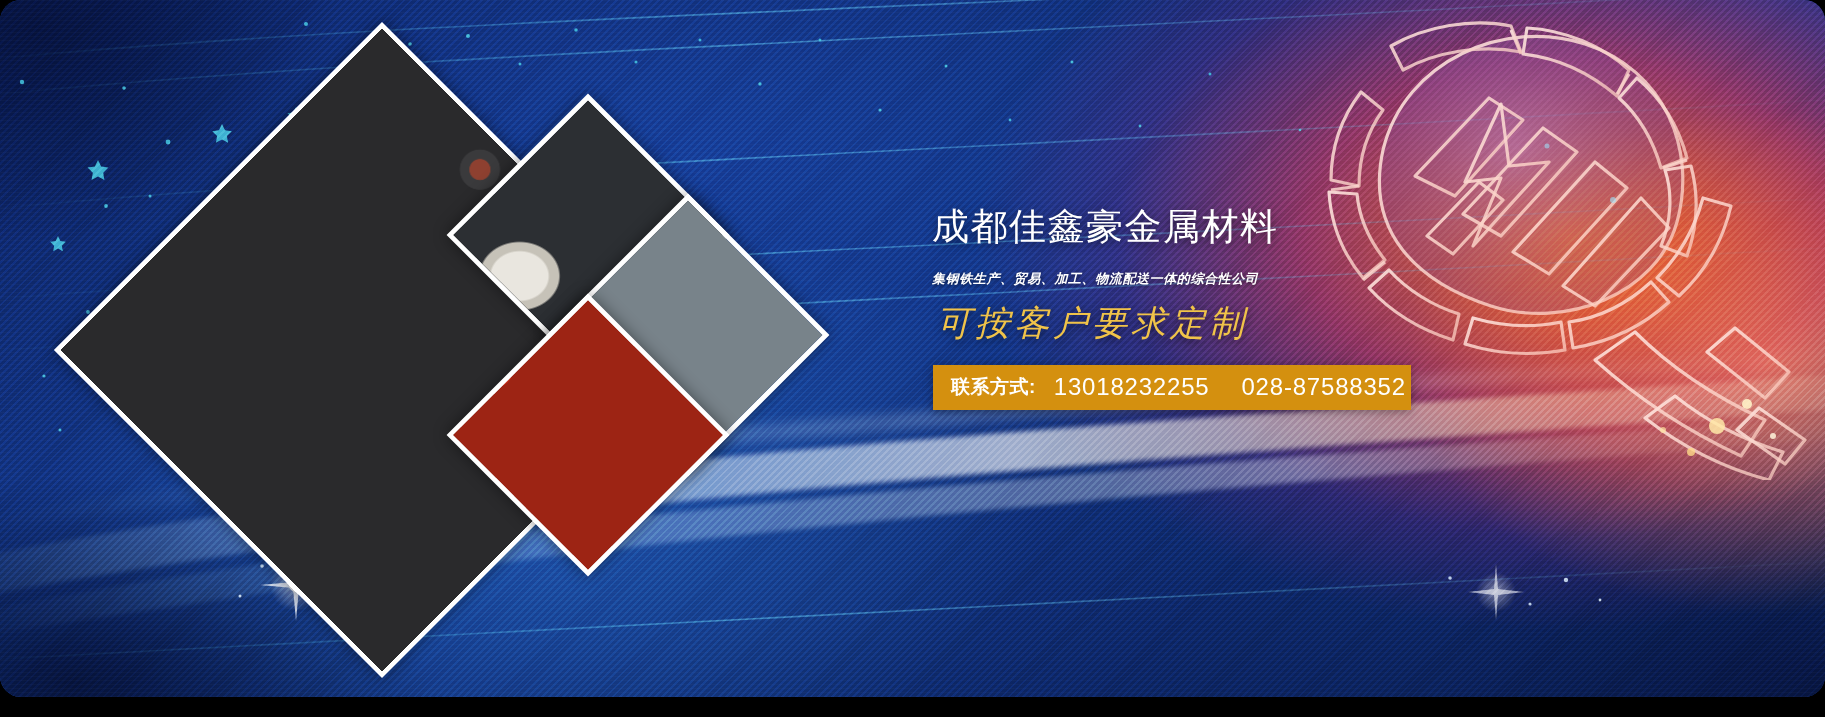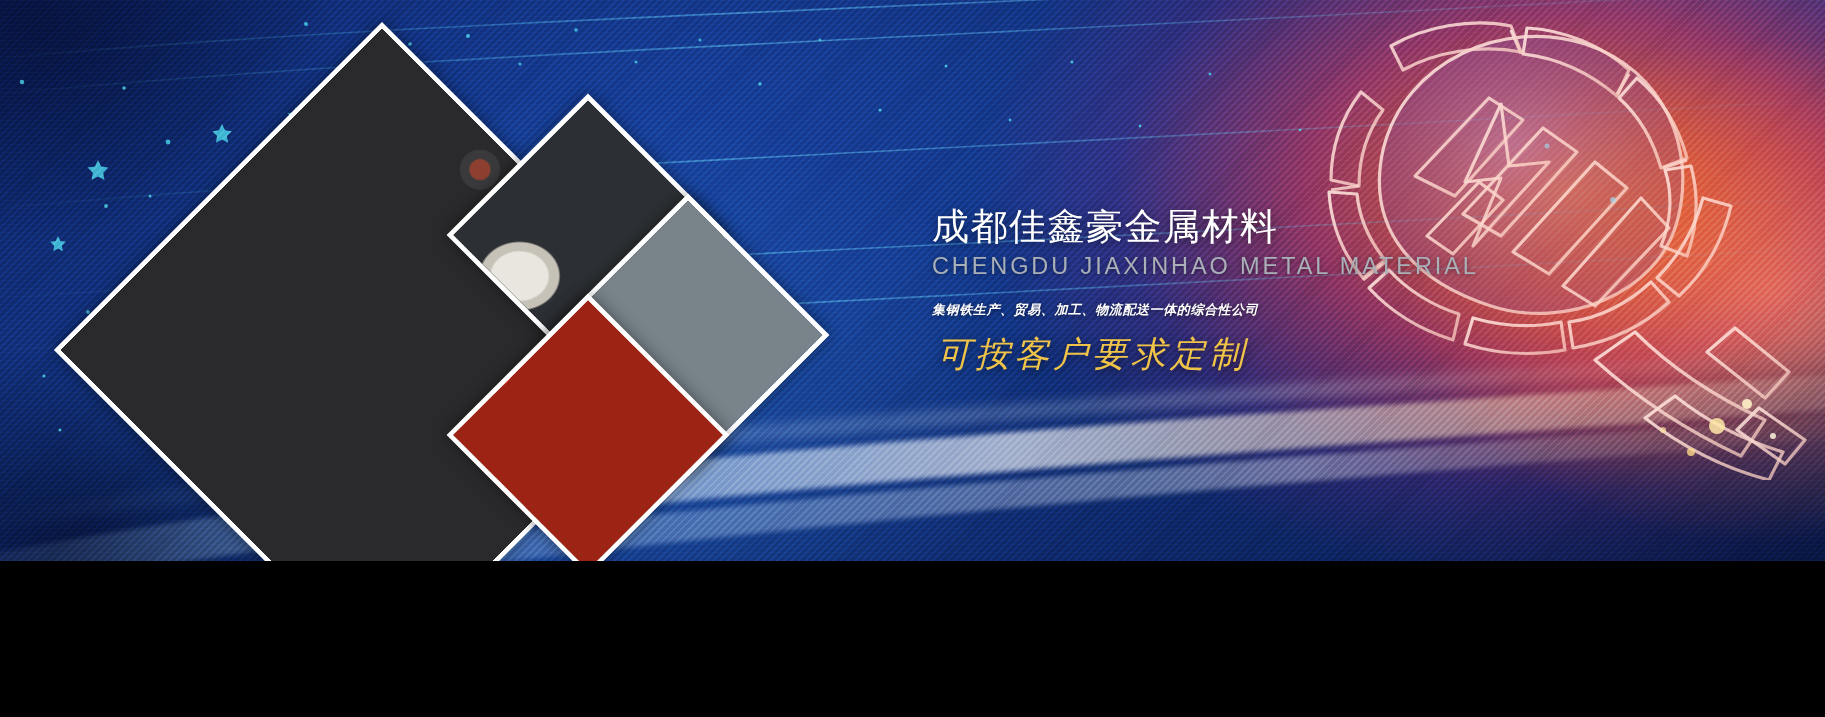--- a/index.html
+++ b/index.html
@@ -1,22 +1,23 @@
 <!DOCTYPE html>
 <html><head>
 <meta charset="utf-8">
 <style>
   html,body{margin:0;padding:0;background:#000;}
   *{box-sizing:border-box;}
   .banner{
     position:relative;
-    width:1825px;height:561px;
+    width:1825px;height:697px;
     overflow:hidden;
     font-family:"Liberation Sans","DejaVu Sans",sans-serif;
     background:#0d2a72;
+    border-radius:21px;
   }
 
   
   .bg-base{
     position:absolute;inset:0;
     background:
       radial-gradient(ellipse 780px 520px at 86% 34%, rgba(255,120,40,0.92) 0%, rgba(230,60,90,0.62) 34%, rgba(120,40,130,0.30) 58%, rgba(20,40,120,0.0) 76%),
       radial-gradient(ellipse 520px 360px at 97% 52%, rgba(255,220,120,0.85) 0%, rgba(255,140,60,0.45) 38%, rgba(255,80,60,0.0) 70%),
       radial-gradient(ellipse 900px 560px at 30% 72%, rgba(45,120,215,0.55) 0%, rgba(20,60,150,0.15) 55%, rgba(10,35,100,0) 80%),
       radial-gradient(ellipse 1100px 620px at 38% 22%, rgba(26,72,170,0.75) 0%, rgba(13,42,114,0.35) 55%, rgba(8,25,80,0) 82%),
@@ -375,23 +376,27 @@
       <circle cx="398" cy="430" r="3" fill="#ffe2a0" opacity="0.7"></circle>
       <circle cx="348" cy="200" r="3" fill="#9de8ff" opacity="0.6"></circle>
       <circle cx="282" cy="146" r="2.5" fill="#9de8ff" opacity="0.55"></circle>
     </g>
   </svg>
 
   <div class="textblock">
 
     <div class="title-cn">成都佳鑫豪金属材料</div>
 
-    <div class="title-en">CHENGDU JIAXINHAO METAL MATERIAL</div>
 
     <div class="tagline">集钢铁生产、贸易、加工、物流配送一体的综合性公司</div>
 
     <div class="slogan">可按客户要求定制</div>
 
 
+    <div class="contact">
+      <span class="label">联系方式:</span>
+      <span class="num">13018232255</span>
+      <span class="num second">028-87588352</span>
+    </div>
 
   </div>
 
 </div>
 
 </body></html>

